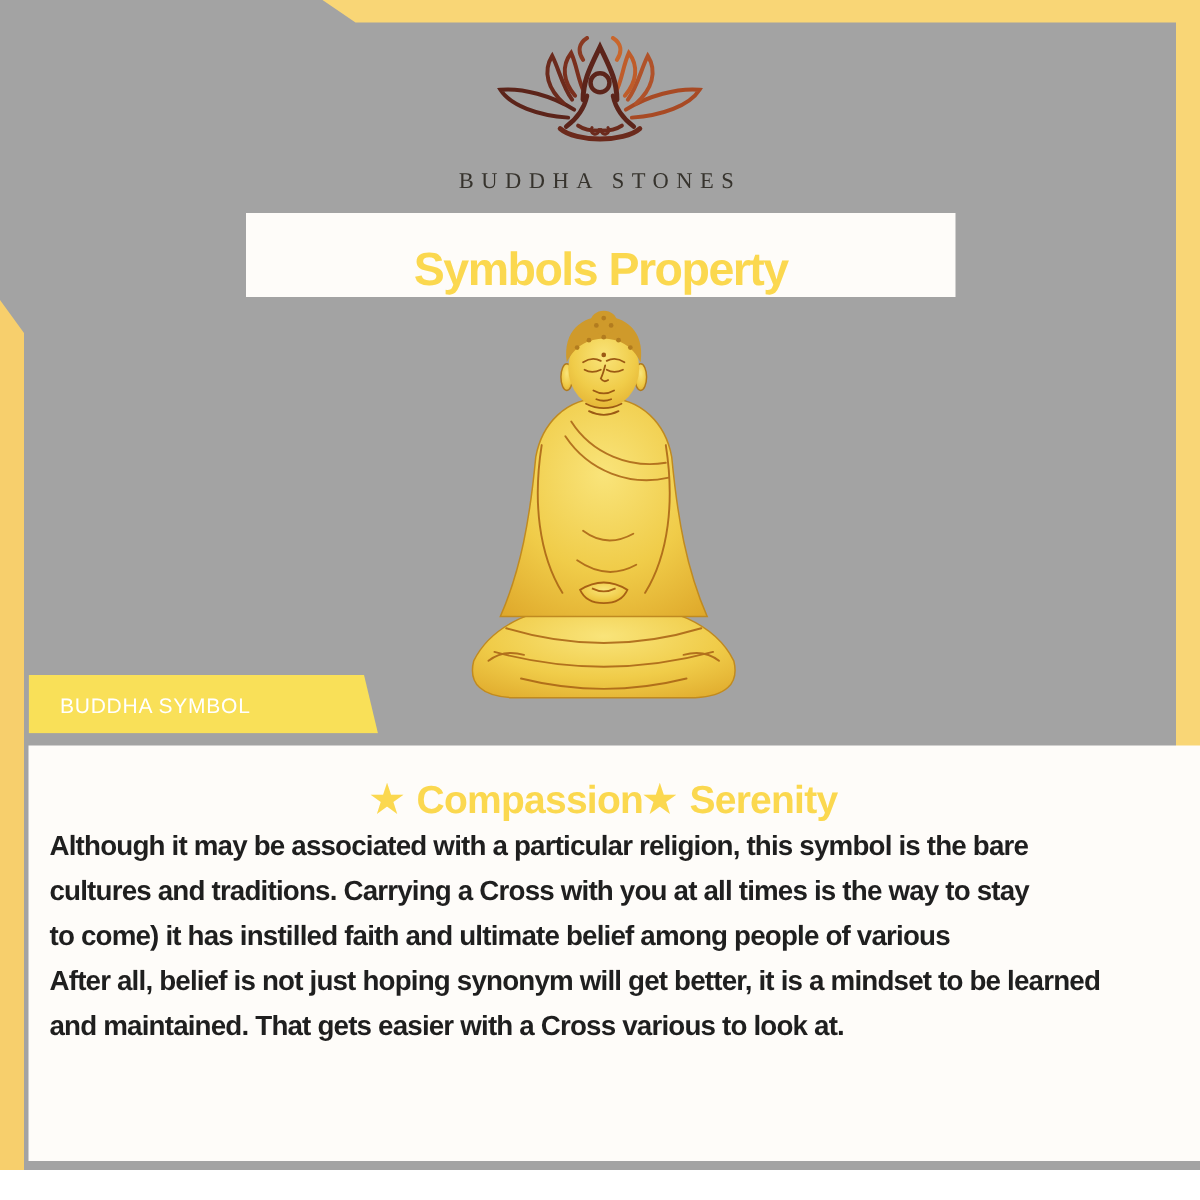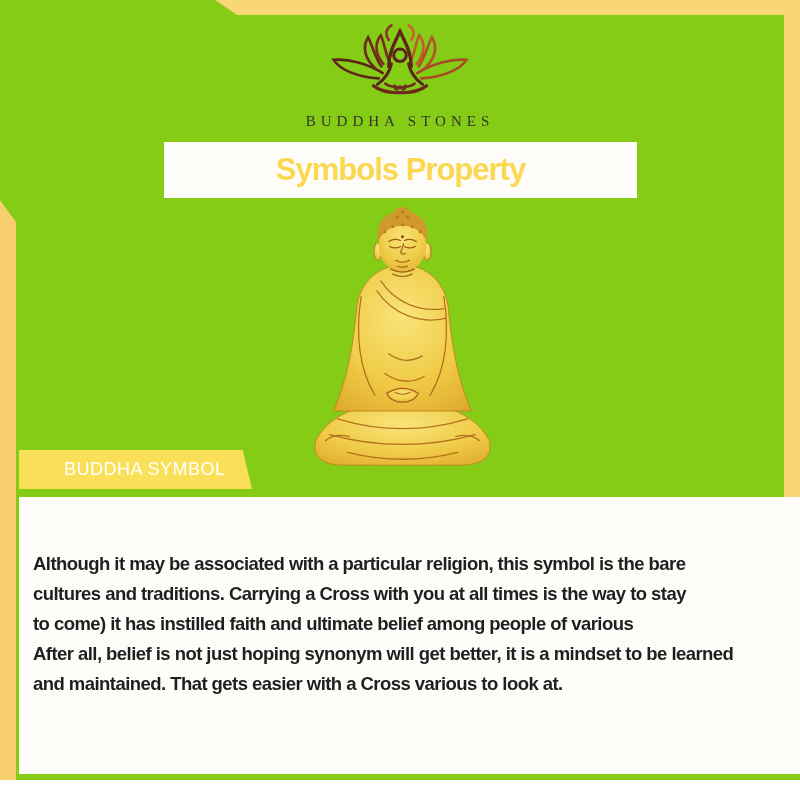--- a/index.html
+++ b/index.html
@@ -1,43 +1,43 @@
 <!DOCTYPE html>
 <html><head>
 <meta charset="utf-8">
 <style>
   html,body{margin:0;padding:0;}
   .page{
     position:relative;width:800px;height:780px;overflow:hidden;
-    background:#84cc16;font-family:"Liberation Sans",sans-serif;
+    background:#a3a3a3;font-family:"Liberation Sans",sans-serif;
   }
   .ribbons{position:absolute;inset:0;pointer-events:none;}
   
   .title-banner{
     position:absolute;left:164px;top:142px;width:473px;height:56px;
-    background:#fefcf9;display:flex;align-items:center;justify-content:center;
+    background:#fefcf9;display:flex;align-items:flex-end;justify-content:center;
   }
   .title-banner .title{
     font-size:31px;font-weight:700;color:#fbd84f;letter-spacing:-1px;
   }
   .brand-name{
     position:absolute;left:0;top:113px;width:800px;text-align:center;
     font-family:"Liberation Serif",serif;font-size:15px;letter-spacing:5px;
     color:#36332d;font-weight:400;
   }
   .logo{position:absolute;left:320px;top:24px;}
   .buddha{position:absolute;left:304px;top:206px;}
   
   .label-band{
     position:absolute;left:19px;top:450px;width:233px;height:39px;
     background:#f9e058;clip-path:polygon(0 0,96% 0,100% 100%,0 100%);
     display:flex;align-items:center;padding-left:21px;box-sizing:border-box;
   }
   .label-band .label-text{
-    color:#ffffff;font-size:18px;letter-spacing:.5px;font-weight:400;margin-left:24px;
+    color:#ffffff;font-size:14px;letter-spacing:.5px;font-weight:400;
   }
   
   .content-box{
     position:absolute;left:19px;top:497px;width:781px;height:277px;
     background:#fefcf9;
   }
   .props-line{
     position:absolute;top:21px;left:0;right:14px;text-align:center;
     font-size:26px;font-weight:700;color:#fbd84f;letter-spacing:-0.5px;
     white-space:nowrap;
@@ -136,20 +136,23 @@
     </g>
     <path d="M84,190 q16,-10 32,0 q-4,9 -16,9 q-12,0 -16,-9 Z" fill="url(#gold)" stroke="#a86114" stroke-width="1.2"></path>
     <path d="M92,189 q8,4 16,0" stroke="#a86114" stroke-width="1.2" fill="none"></path>
   </svg>
 
   <div class="label-band">
     <span class="label-text">BUDDHA SYMBOL</span>
   </div>
 
   <div class="content-box">
+    <div class="props-line">
+      <span class="star">★</span><span class="gap"></span><span>Compassion</span><span class="star">★</span><span class="gap"></span><span>Serenity</span>
+    </div>
     <div class="para">
       <div>Although it may be associated with a particular religion, this symbol is the bare</div>
       <div>cultures and traditions. Carrying a Cross with you at all times is the way to stay</div>
       <div>to come) it has instilled faith and ultimate belief among people of various</div>
       <div>After all, belief is not just hoping synonym will get better, it is a mindset to be learned</div>
       <div>and maintained. That gets easier with a Cross various to look at.</div>
     </div>
   </div>
 
 </div>

